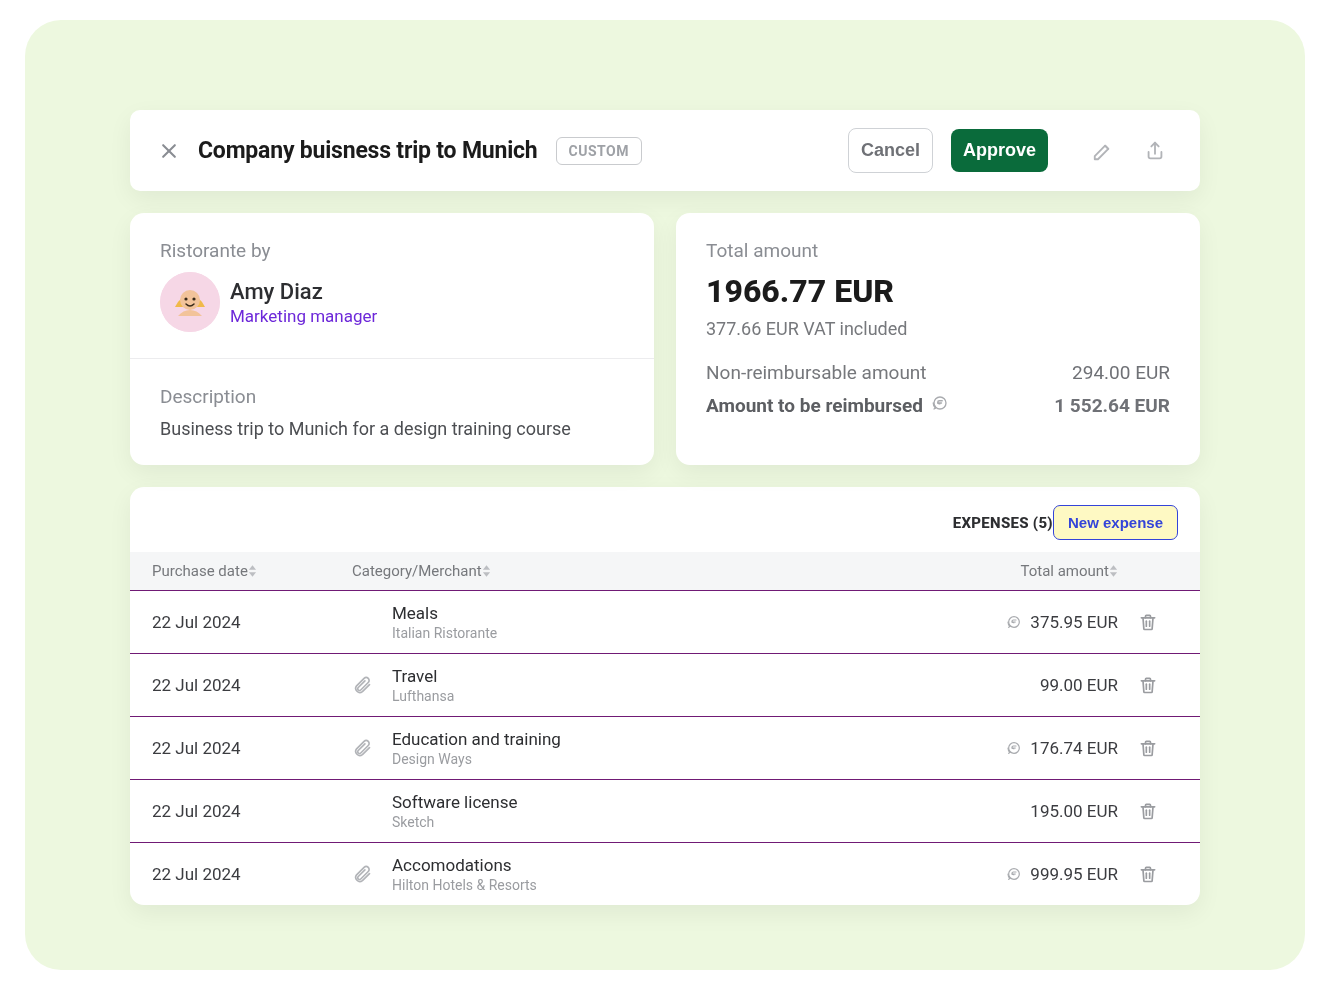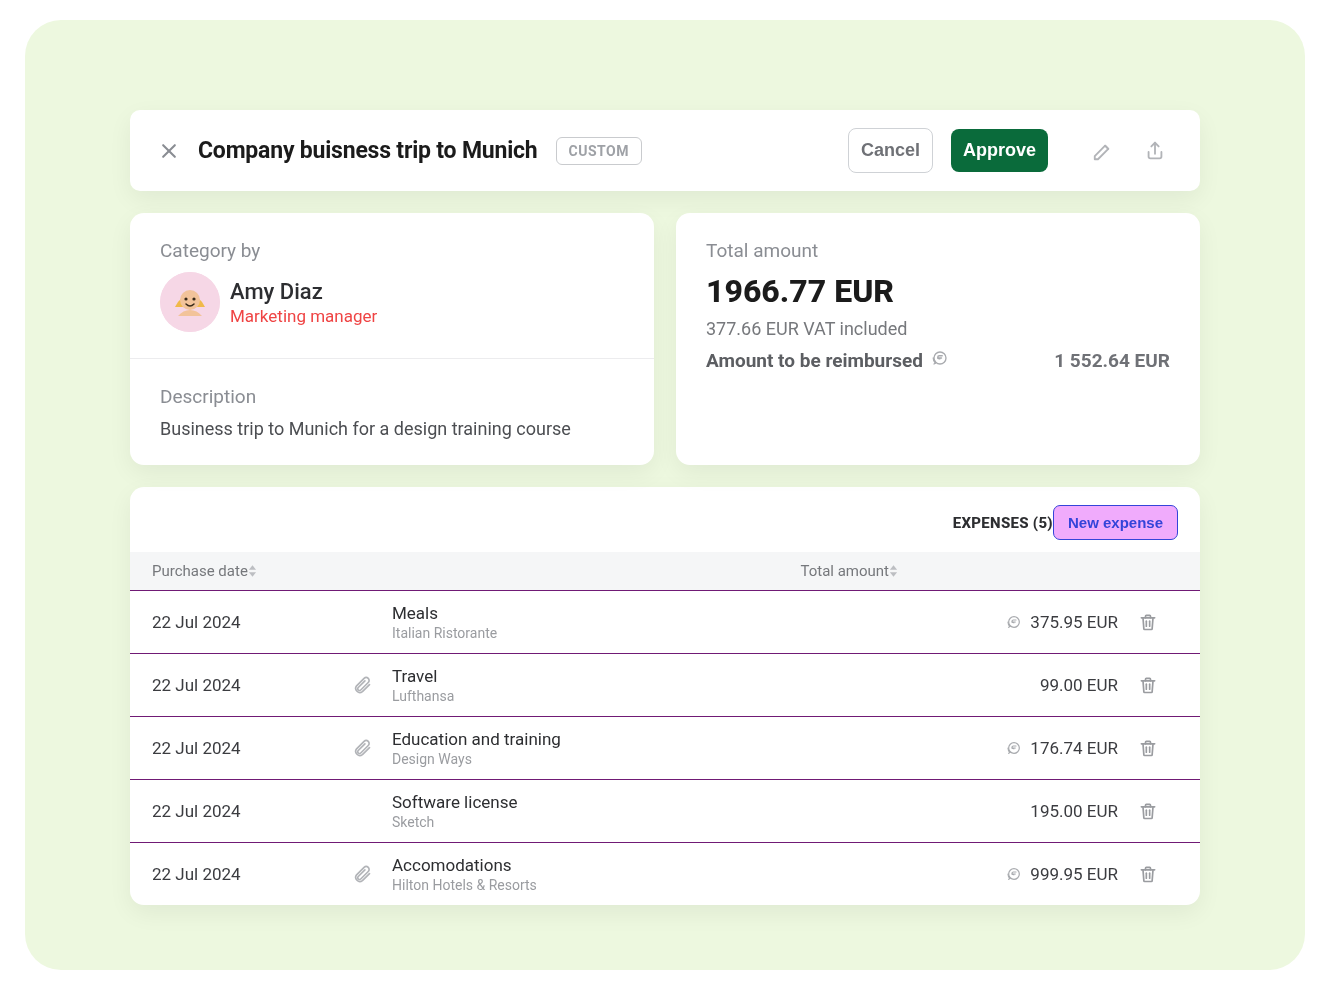--- a/index.html
+++ b/index.html
@@ -63,40 +63,40 @@
 .panel-section { padding: 26px 30px; }
 .panel-left .divider { height:1px; background:#ececee; }
 .label { color:#8a8d93; font-size:19px; margin-bottom: 10px; }
 .person { display:flex; align-items:center; gap:10px; margin-top: 6px; }
 .avatar {
   width:60px; height:60px; border-radius:50%; background:#f6d7e6;
   display:flex; align-items:center; justify-content:center; overflow:hidden;
 }
 .avatar svg { width:60px; height:60px; }
 .person-name { font-size:22px; color:#2d2e31; font-weight:500; }
-.person-role { font-size:17px; color:#ef4444; margin-top:2px; }
+.person-role { font-size:17px; color:#6d28d9; margin-top:2px; }
 .desc-text { font-size:18px; color:#4c4e52; margin-top:4px; }
 .total-amount { font-size:32px; font-weight:800; color:#1b1b1b; margin-top:2px; }
 .vat { font-size:18px; color:#76787c; margin-top:8px; }
 .amount-row { display:flex; align-items:center; justify-content:space-between; margin-top:22px; font-size:19px; color:#76787c; }
 .amount-row.reimb { font-weight:700; color:#5c5e62; margin-top:10px; }
 .amount-row .amt { color:#6f7176; }
 .amount-row.reimb .amt { color:#6f7176; font-weight:700; }
 .reimb-label { display:flex; align-items:flex-start; gap:8px; }
 
 .expenses-card {
   background:#fff;
   border-radius:14px;
   box-shadow: 0 8px 24px rgba(0,0,0,0.06);
   margin-top:22px;
 }
 .exp-header { display:flex; align-items:center; justify-content:flex-end; padding: 18px 22px 12px 22px; }
 .exp-title { font-size:15px; font-weight:800; color:#2d2e31; letter-spacing:0.3px; }
 .new-exp {
-  background:#f0abfc; border:1.5px solid #3444d9; color:#3444d9;
+  background:#fef9c3; border:1.5px solid #3444d9; color:#3444d9;
   padding:8px 14px; border-radius:7px; font-size:15px; font-weight:600; cursor:pointer;
 }
 .table-head {
   background:#f5f6f7;
   display:grid;
   grid-template-columns: 200px 1fr 220px 60px;
   padding: 10px 22px;
   align-items:center;
   font-size:15px; color:#76787c;
 }
@@ -149,21 +149,21 @@
           <path d="M12 3v12"></path>
           <path d="M8 7l4-4 4 4"></path>
           <path d="M5 13v5a2 2 0 0 0 2 2h10a2 2 0 0 0 2-2v-5"></path>
         </svg>
     </div>
   </div>
 
   <div class="panels">
     <div class="panel panel-left">
       <div class="panel-section">
-        <div class="label">Category by</div>
+        <div class="label">Ristorante by</div>
         <div class="person">
           <div class="avatar">
             <svg viewBox="0 0 60 60">
               <circle cx="30" cy="30" r="30" fill="#f6d7e6"></circle>
               <path d="M15 35 q6 -12 15 -12 q9 0 15 12" fill="#f0b94a"></path>
               <circle cx="30" cy="28" r="10" fill="#f2c39a"></circle>
               <circle cx="26" cy="27" r="1.6" fill="#3a2a1a"></circle>
               <circle cx="34" cy="27" r="1.6" fill="#3a2a1a"></circle>
               <path d="M26 32 q4 4 8 0" stroke="#3a2a1a" stroke-width="1.5" fill="none" stroke-linecap="round"></path>
               <path d="M18 44 q5 -6 12 -6 q7 0 12 6" fill="#f2c39a"></path>
@@ -180,20 +180,24 @@
         <div class="label">Description</div>
         <div class="desc-text">Business trip to Munich for a design training course</div>
       </div>
     </div>
 
     <div class="panel">
       <div class="panel-section" style="padding:26px 30px 30px 30px">
         <div class="label">Total amount</div>
         <div class="total-amount">1966.77 EUR</div>
         <div class="vat">377.66 EUR VAT included</div>
+        <div class="amount-row">
+          <div>Non-reimbursable amount</div>
+          <div class="amt">294.00 EUR</div>
+        </div>
         <div class="amount-row reimb">
           <div class="reimb-label">
             <span>Amount to be reimbursed</span>
             <span class="reimb-icon">
               <svg viewBox="0 0 24 24" width="18" height="18" fill="none" stroke="currentColor" stroke-width="1.8" stroke-linecap="round" stroke-linejoin="round">
                   <circle cx="12" cy="12" r="8"></circle>
                   <path d="M15 9h-4a2 2 0 0 0 0 4h1"></path>
                   <path d="M9 12h5"></path>
                   <path d="M3 12a9 9 0 0 0 3 6.7"></path>
                   <path d="M4 20l2-1.3L5 16"></path>
@@ -216,20 +220,31 @@
         <span>Purchase date</span>
         <span class="sort-arrows">
           <svg viewBox="0 0 10 6">
               <path d="M5 0 L9 5 L1 5 Z" fill="currentColor"></path>
             </svg>
           <svg viewBox="0 0 10 6">
               <path d="M5 6 L9 1 L1 1 Z" fill="currentColor"></path>
             </svg>
         </span>
       </div>
+      <div class="th">
+        <span>Category/Merchant</span>
+        <span class="sort-arrows">
+          <svg viewBox="0 0 10 6">
+              <path d="M5 0 L9 5 L1 5 Z" fill="currentColor"></path>
+            </svg>
+          <svg viewBox="0 0 10 6">
+              <path d="M5 6 L9 1 L1 1 Z" fill="currentColor"></path>
+            </svg>
+        </span>
+      </div>
       <div class="th right">
         <span>Total amount</span>
         <span class="sort-arrows">
           <svg viewBox="0 0 10 6">
               <path d="M5 0 L9 5 L1 5 Z" fill="currentColor"></path>
             </svg>
           <svg viewBox="0 0 10 6">
               <path d="M5 6 L9 1 L1 1 Z" fill="currentColor"></path>
             </svg>
         </span>

